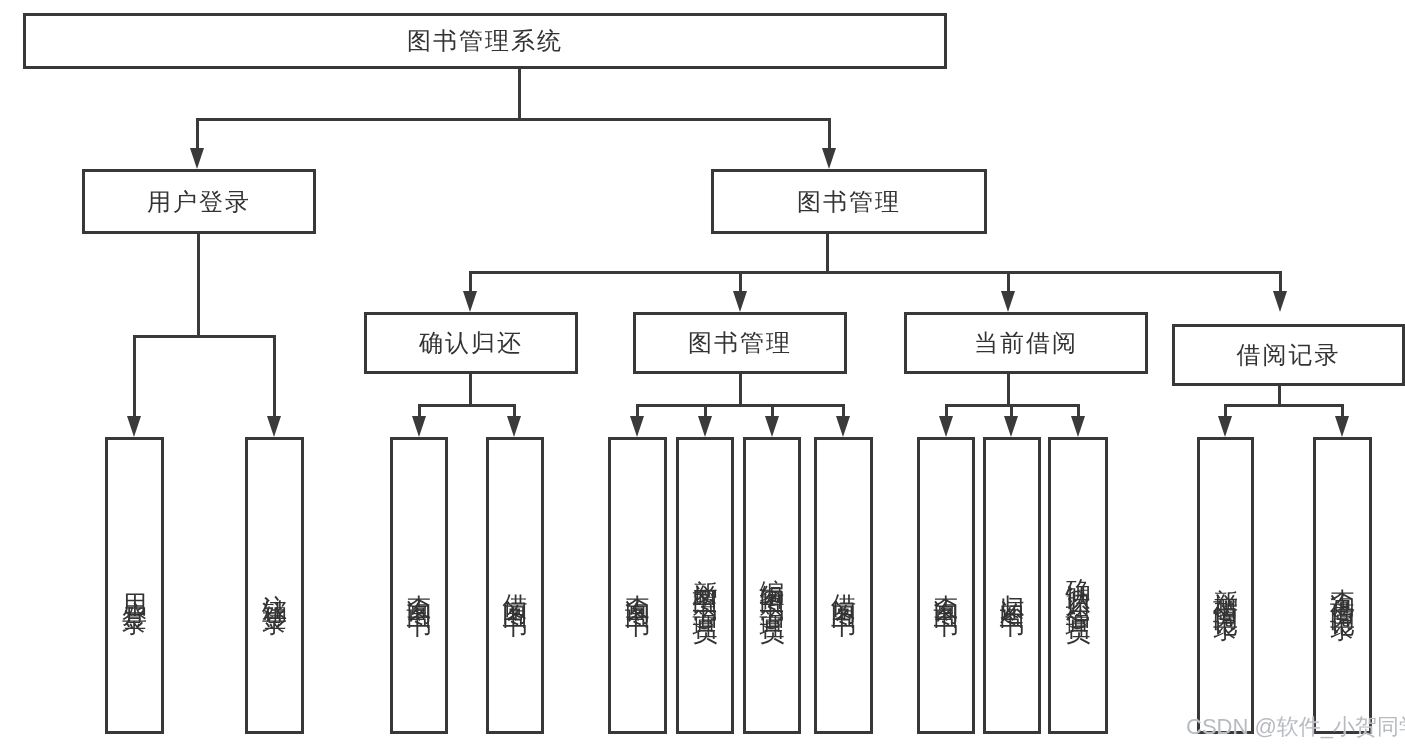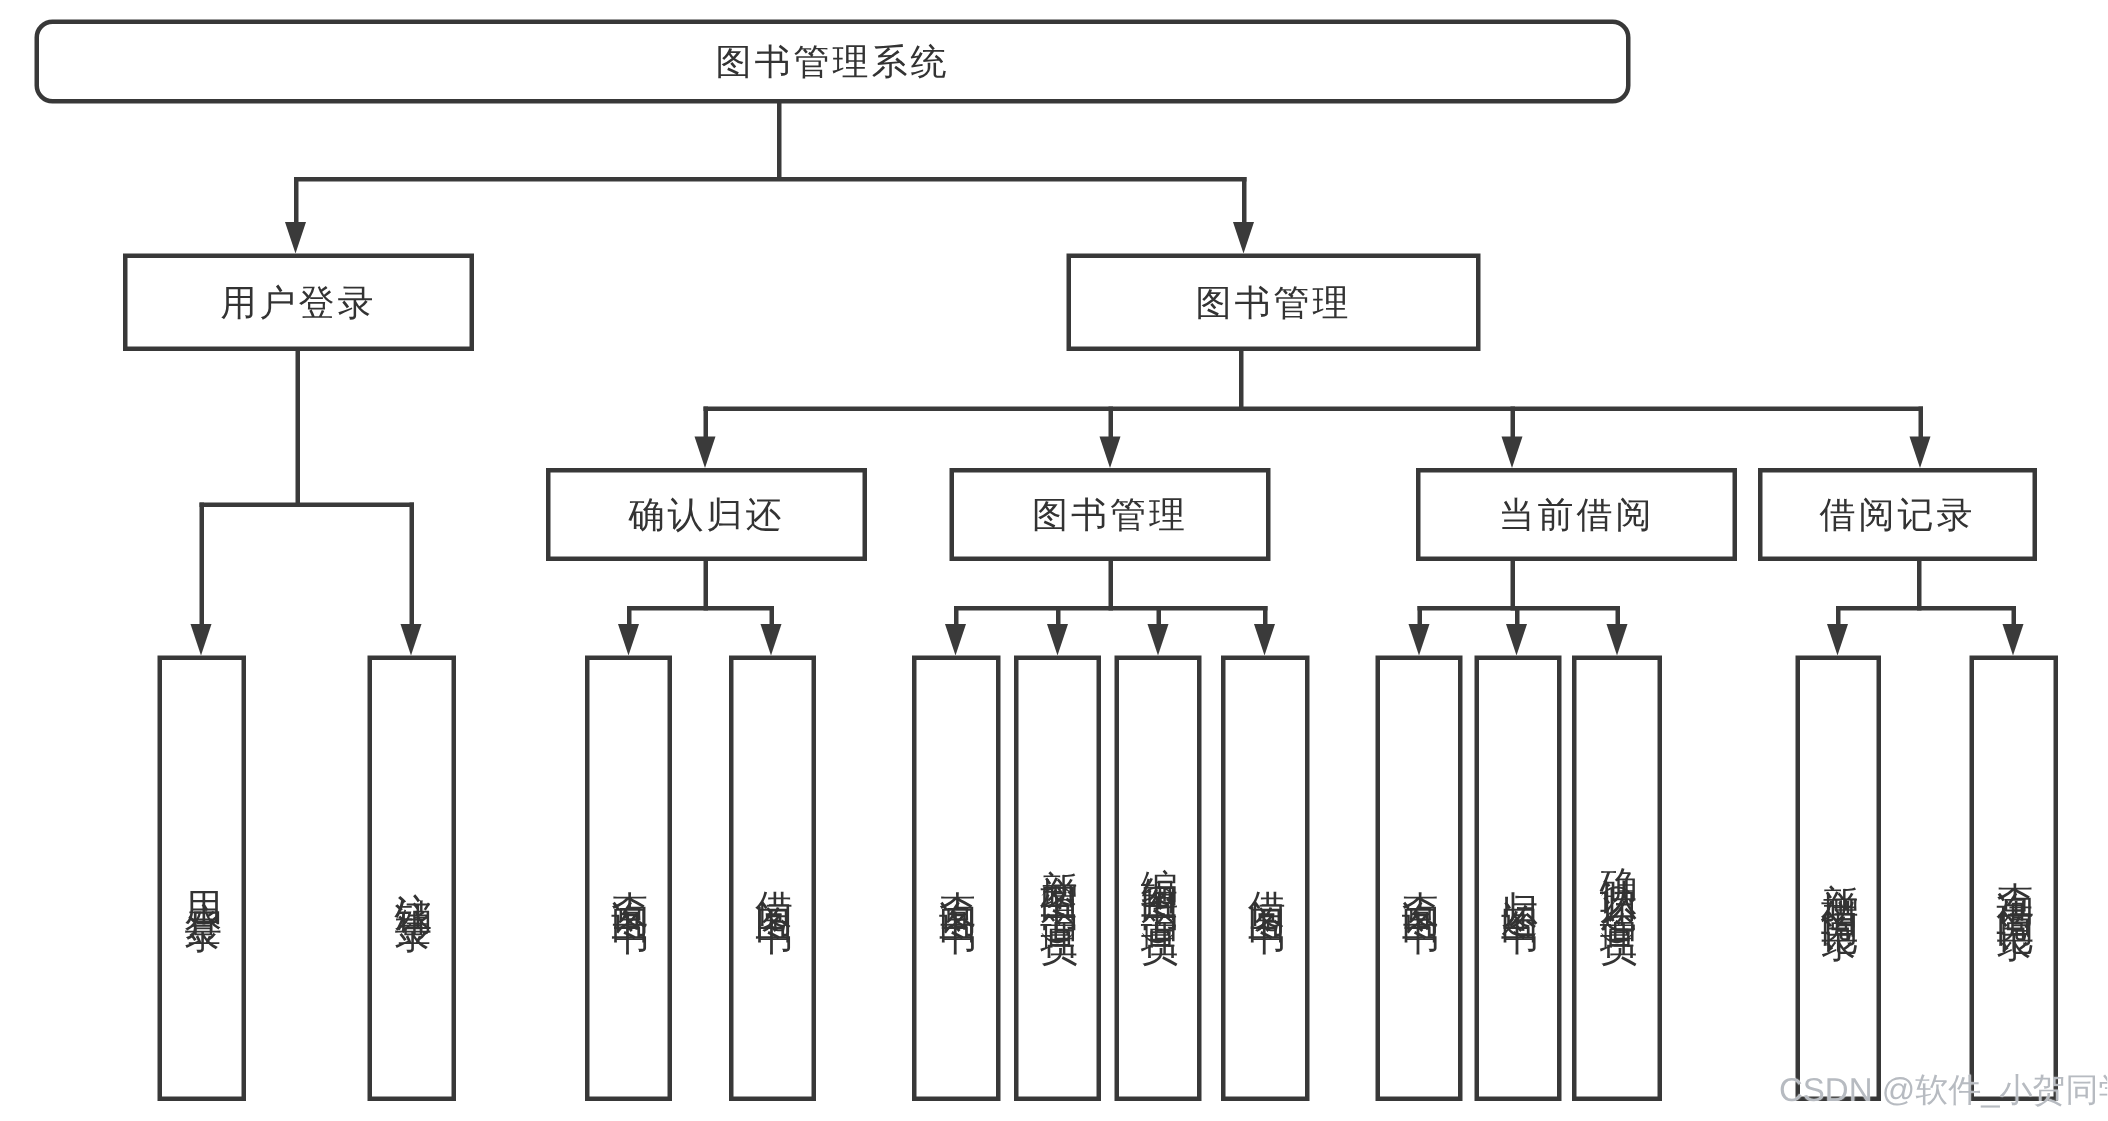--- a/index.html
+++ b/index.html
@@ -33,29 +33,29 @@
     position:absolute; left:1186px; top:712px; z-index:5;
     font-size:22px; color:#b7bbc1; white-space:nowrap;
     text-shadow:0 0 1px #ffffff;
   }
 </style>
 </head>
 <body>
 
 <div class="canvas">
 
-  <div class="box" style="left:23px; top:13px; width:1064px; height:56px;border-radius:12px;">图书管理系统</div>
+  <div class="box" style="left:23px; top:13px; width:924px; height:56px;">图书管理系统</div>
 
   <div class="box" style="left:82px; top:169px; width:234px; height:65px;">用户登录</div>
   <div class="box" style="left:711px; top:169px; width:276px; height:65px;">图书管理</div>
 
   <div class="box" style="left:364px; top:312px; width:214px; height:62px;">确认归还</div>
   <div class="box" style="left:633px; top:312px; width:214px; height:62px;">图书管理</div>
-  <div class="box" style="left:944px; top:312px; width:214px; height:62px;">当前借阅</div>
-  <div class="box" style="left:1172px; top:312px; width:186px; height:62px;">借阅记录</div>
+  <div class="box" style="left:904px; top:312px; width:244px; height:62px;">当前借阅</div>
+  <div class="box" style="left:1172px; top:324px; width:233px; height:62px;">借阅记录</div>
 
   <div class="leaf" style="left:105px; width:59px;">
     <span class="vtext">用户登录</span>
     </div>
   <div class="leaf" style="left:245px; width:59px;">
     <span class="vtext">注销登录</span>
     </div>
 
   <div class="leaf" style="left:390px; width:58px;">
     <span class="vtext">查询图书</span>

